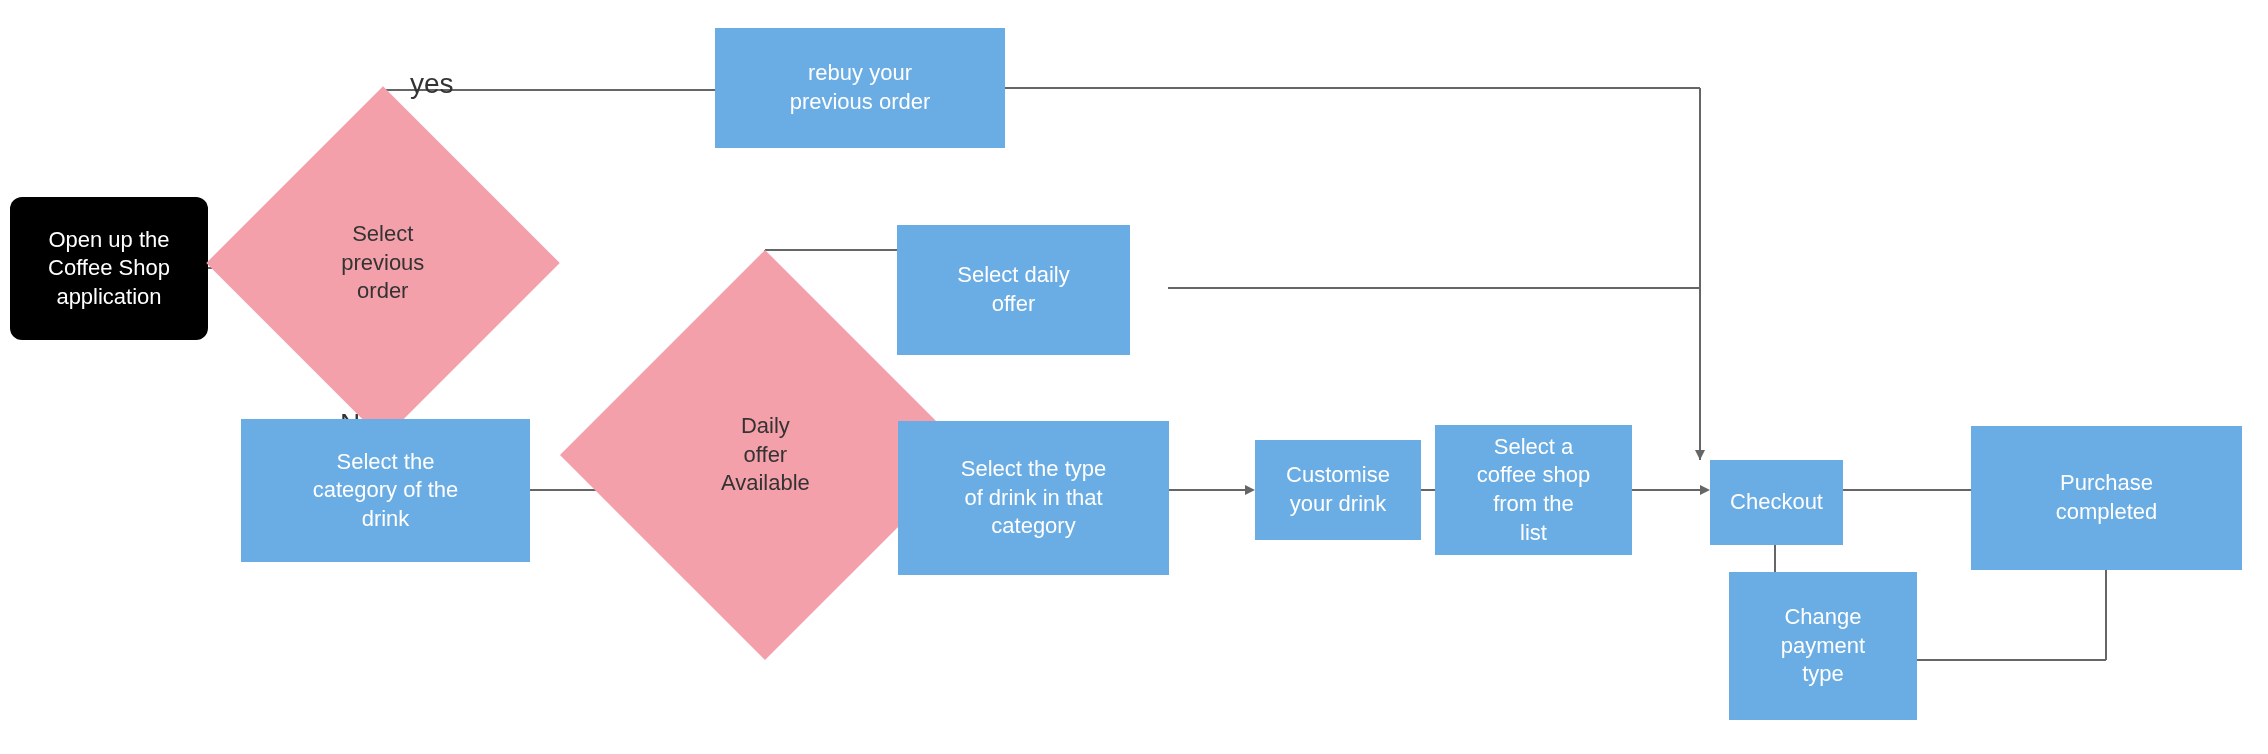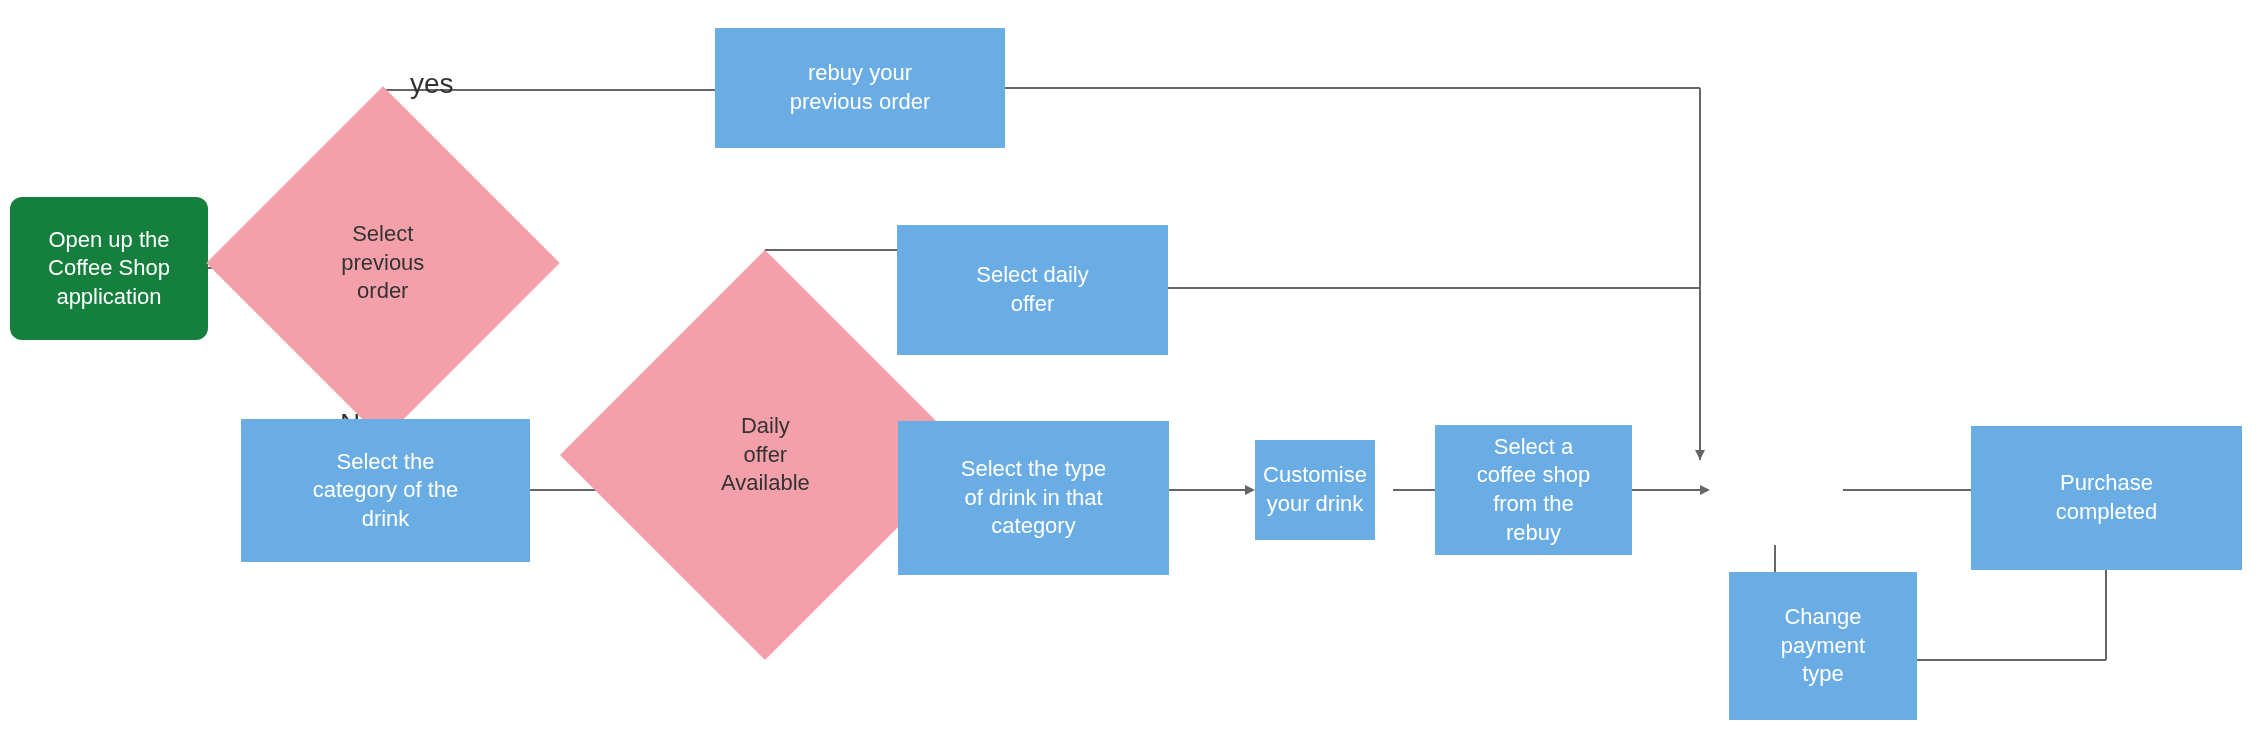--- a/index.html
+++ b/index.html
@@ -19,21 +19,21 @@
     .node {
       position: absolute;
       display: flex;
       align-items: center;
       justify-content: center;
       text-align: center;
       font-size: 22px;
       line-height: 1.3;
     }
     .rect-dark {
-      background: #15803d;
+      background: #000000;
       color: #fff;
       border-radius: 12px;
       padding: 10px;
     }
     .rect-blue {
       background: #6aace4;
       color: #fff;
       padding: 26px;
     }
     .diamond {
@@ -133,21 +133,21 @@
 previous
 order</span>
     </div>
   </div>
 
   <div class="node rect-blue" style="left:715px; top:28px; width:290px; height:120px;">
     <span style="white-space:pre-line;">rebuy your
 previous order</span>
   </div>
 
-  <div class="node rect-blue" style="left:897px; top:225px; width:271px; height:130px;">
+  <div class="node rect-blue" style="left:897px; top:225px; width:233px; height:130px;">
     <span style="white-space:pre-line;">Select daily
 offer</span>
   </div>
 
   <div class="node rect-blue" style="left:241px; top:419px; width:289px; height:143px;text-align:center;">
     <span style="white-space:pre-line;">Select the
 category of the
 drink</span>
   </div>
 
@@ -158,32 +158,35 @@
 Available</span>
     </div>
   </div>
 
   <div class="node rect-blue" style="left:898px; top:421px; width:271px; height:154px;">
     <span style="white-space:pre-line;">Select the type
 of drink in that
 category</span>
   </div>
 
-  <div class="node rect-blue" style="left:1255px; top:440px; width:120px; height:100px;">
+  <div class="node rect-blue" style="left:1255px; top:440px; width:166px; height:100px;">
     <span style="white-space:pre-line;">Customise
 your drink</span>
   </div>
 
   <div class="node rect-blue" style="left:1435px; top:425px; width:197px; height:130px;">
     <span style="white-space:pre-line;">Select a
 coffee shop
 from the
-rebuy</span>
+list</span>
   </div>
 
+  <div class="node rect-blue" style="left:1710px; top:460px; width:133px; height:85px;">
+    <span style="white-space:pre-line;">Checkout</span>
+  </div>
 
   <div class="node rect-blue" style="left:1729px; top:572px; width:188px; height:148px;">
     <span style="white-space:pre-line;">Change
 payment
 type</span>
   </div>
 
   <div class="node rect-blue" style="left:1971px; top:426px; width:271px; height:144px;">
     <span style="white-space:pre-line;">Purchase
 completed</span>

